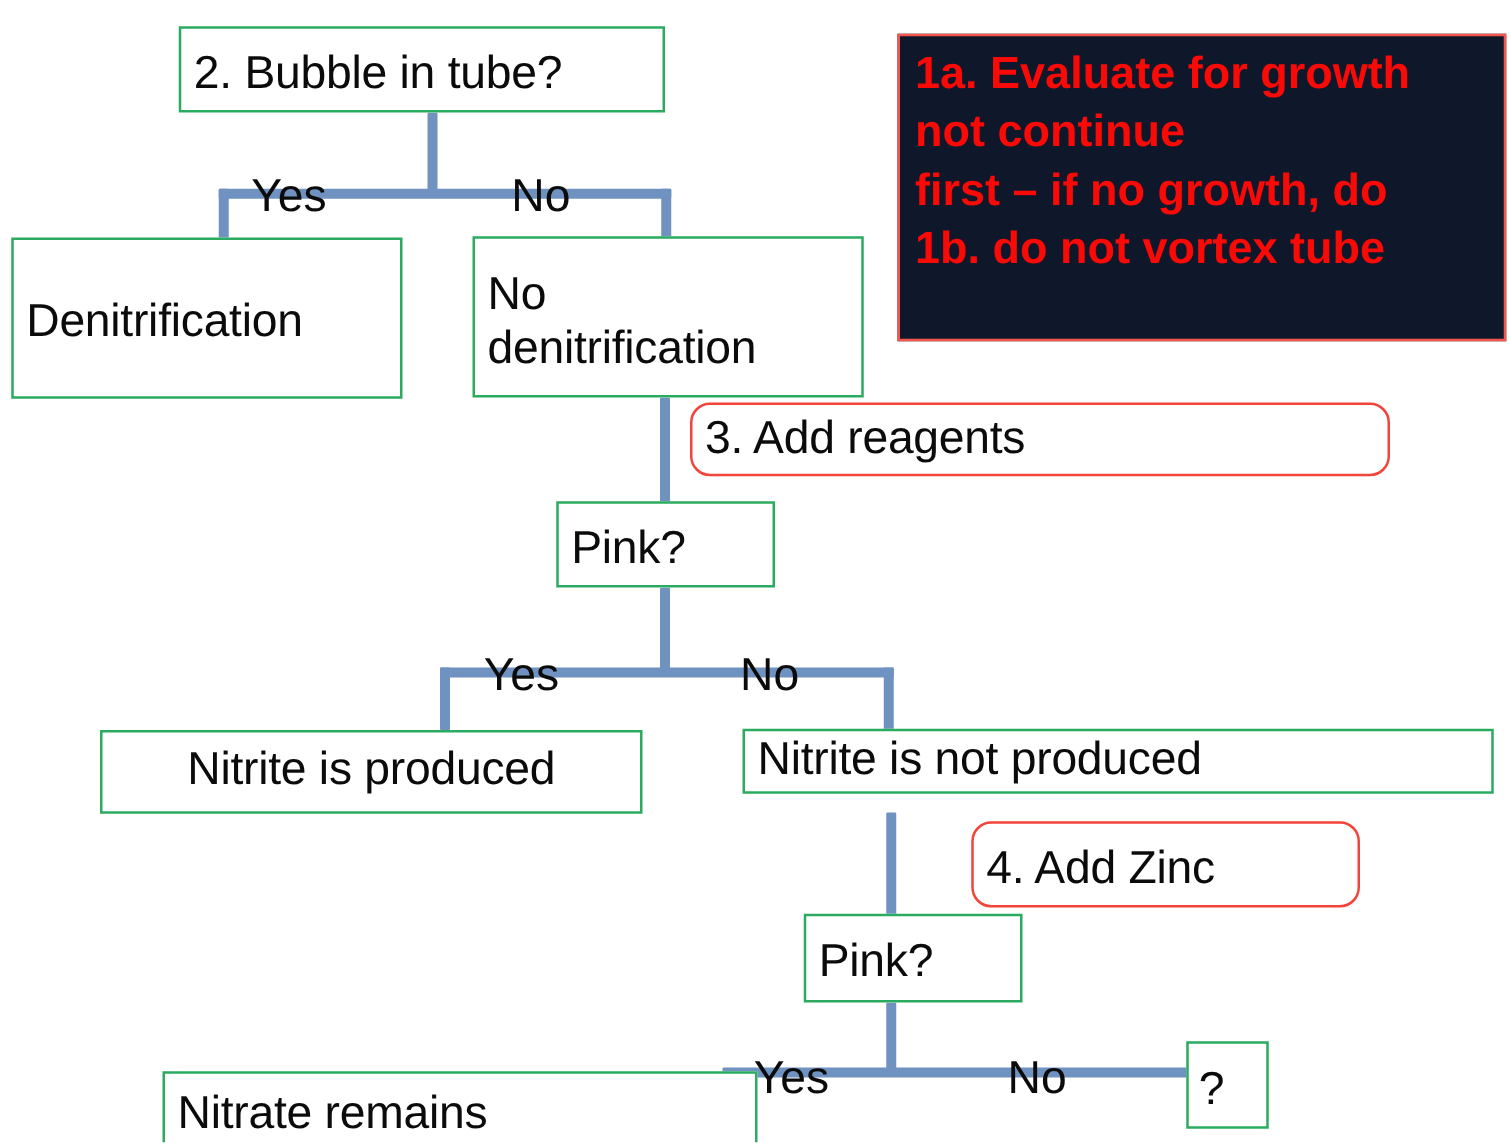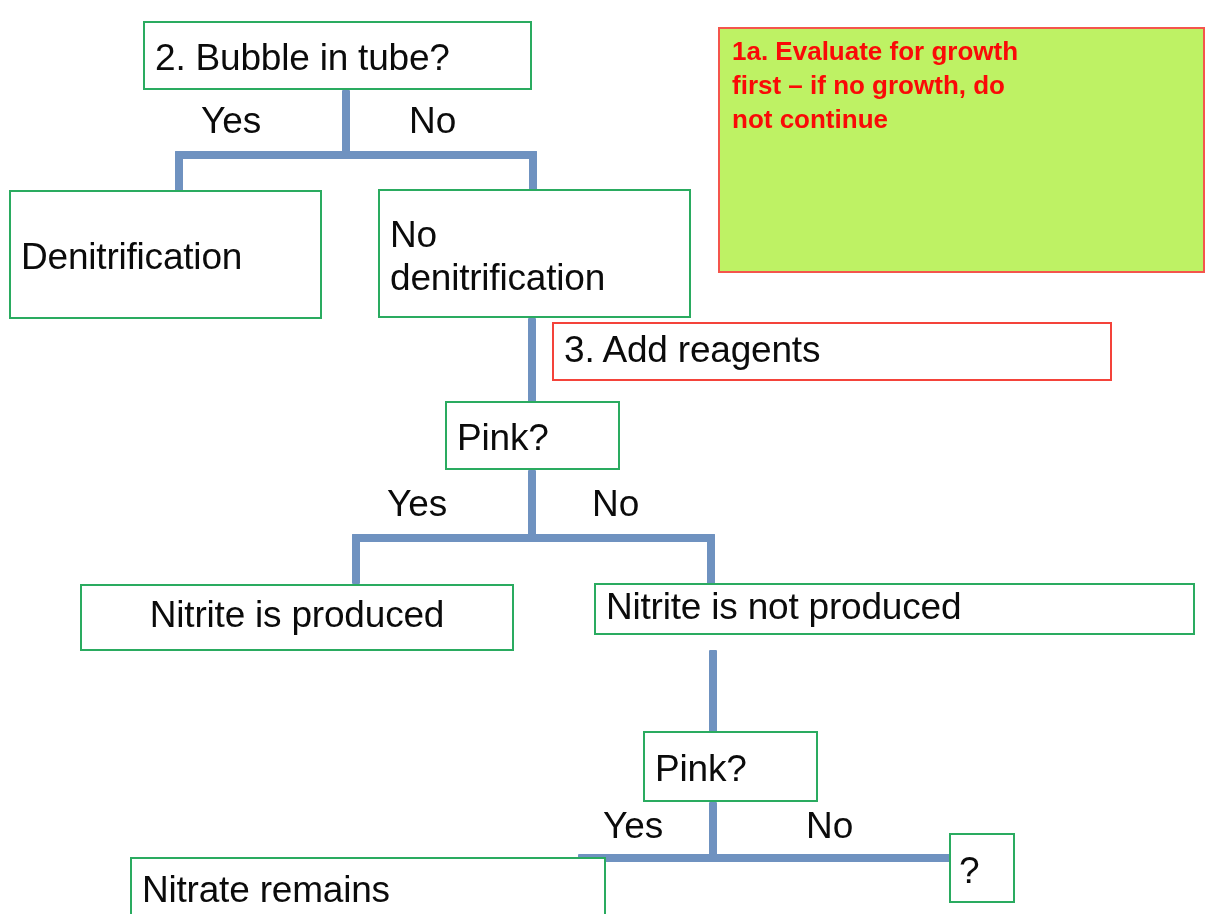--- a/index.html
+++ b/index.html
@@ -31,32 +31,33 @@
     padding: 12px 10px 6px 10px;
     font-size: 37px;
     line-height: 1.16;
     color: #0b0b0b;
     font-family: "Liberation Sans", sans-serif;
     letter-spacing: -0.2px;
     z-index: 5;
   }
   .node.red {
     border-color: #f4433a;
+    border-radius: 16px;
   }
   .node .ln { display: block; white-space: nowrap; }
 
   
   .callout {
     position: absolute;
     box-sizing: border-box;
-    background: #bef264;
+    background: #0f172a;
     border: 2px solid #f4554c;
     color: #fa0a07;
     font-weight: bold;
-    font-size: 26px;
+    font-size: 36px;
     line-height: 1.30;
     padding: 6px 0 8px 12px;
     font-family: "Liberation Sans", sans-serif;
     z-index: 6;
   }
   .callout .ln { display: block; white-space: nowrap; }
 
   
   .line {
     position: absolute;
@@ -67,31 +68,33 @@
   .line.v { width: 8px; border-radius: 1px; }
 
   
   .branch-label {
     position: absolute;
     font-size: 37px;
     color: #0b0b0b;
     font-family: "Liberation Sans", sans-serif;
     white-space: nowrap;
     z-index: 4;
+    margin-top: 36px;
   }
 </style>
 </head>
 <body>
 
 <div id="canvas">
 
   <div class="callout" style="left:718px; top:27px; width:487px; height:246px;">
     <span class="ln">1a. Evaluate for growth</span>
+    <span class="ln">not continue</span>
     <span class="ln">first – if no growth, do</span>
-    <span class="ln">not continue</span>
+    <span class="ln">1b. do not vortex tube</span>
   </div>
 
   <div class="node" style="left:143px; top:21px; width:389px; height:69px;">
     <span class="ln">2. Bubble in tube?</span>
   </div>
 
   <div class="line v" style="left:342px; top:90px; width:8px; height:67px;"></div>
 
   <div class="line h" style="left:175px; top:151px; width:362px; height:8px;"></div>
 
@@ -130,20 +133,23 @@
   <div class="branch-label" style="left:592px; top:483px;">No</div>
 
   <div class="node" style="left:80px; top:584px; width:434px; height:67px; padding-top:0; padding-bottom:4px;align-items:center;">
     <span class="ln">Nitrite is produced</span>
   </div>
 
   <div class="node" style="left:594px; top:583px; width:601px; height:52px; padding-top:0; padding-bottom:4px;">
     <span class="ln">Nitrite is not produced</span>
   </div>
 
+  <div class="node red" style="left:777px; top:657px; width:311px; height:69px;">
+    <span class="ln">4. Add Zinc</span>
+  </div>
 
   <div class="line v" style="left:709px; top:650px; width:8px; height:84px;"></div>
 
   <div class="node" style="left:643px; top:731px; width:175px; height:71px;">
     <span class="ln">Pink?</span>
   </div>
 
   <div class="line v" style="left:709px; top:802px; width:8px; height:58px;"></div>
   <div class="line h" style="left:578px; top:854px; width:372px; height:8px;"></div>
 

